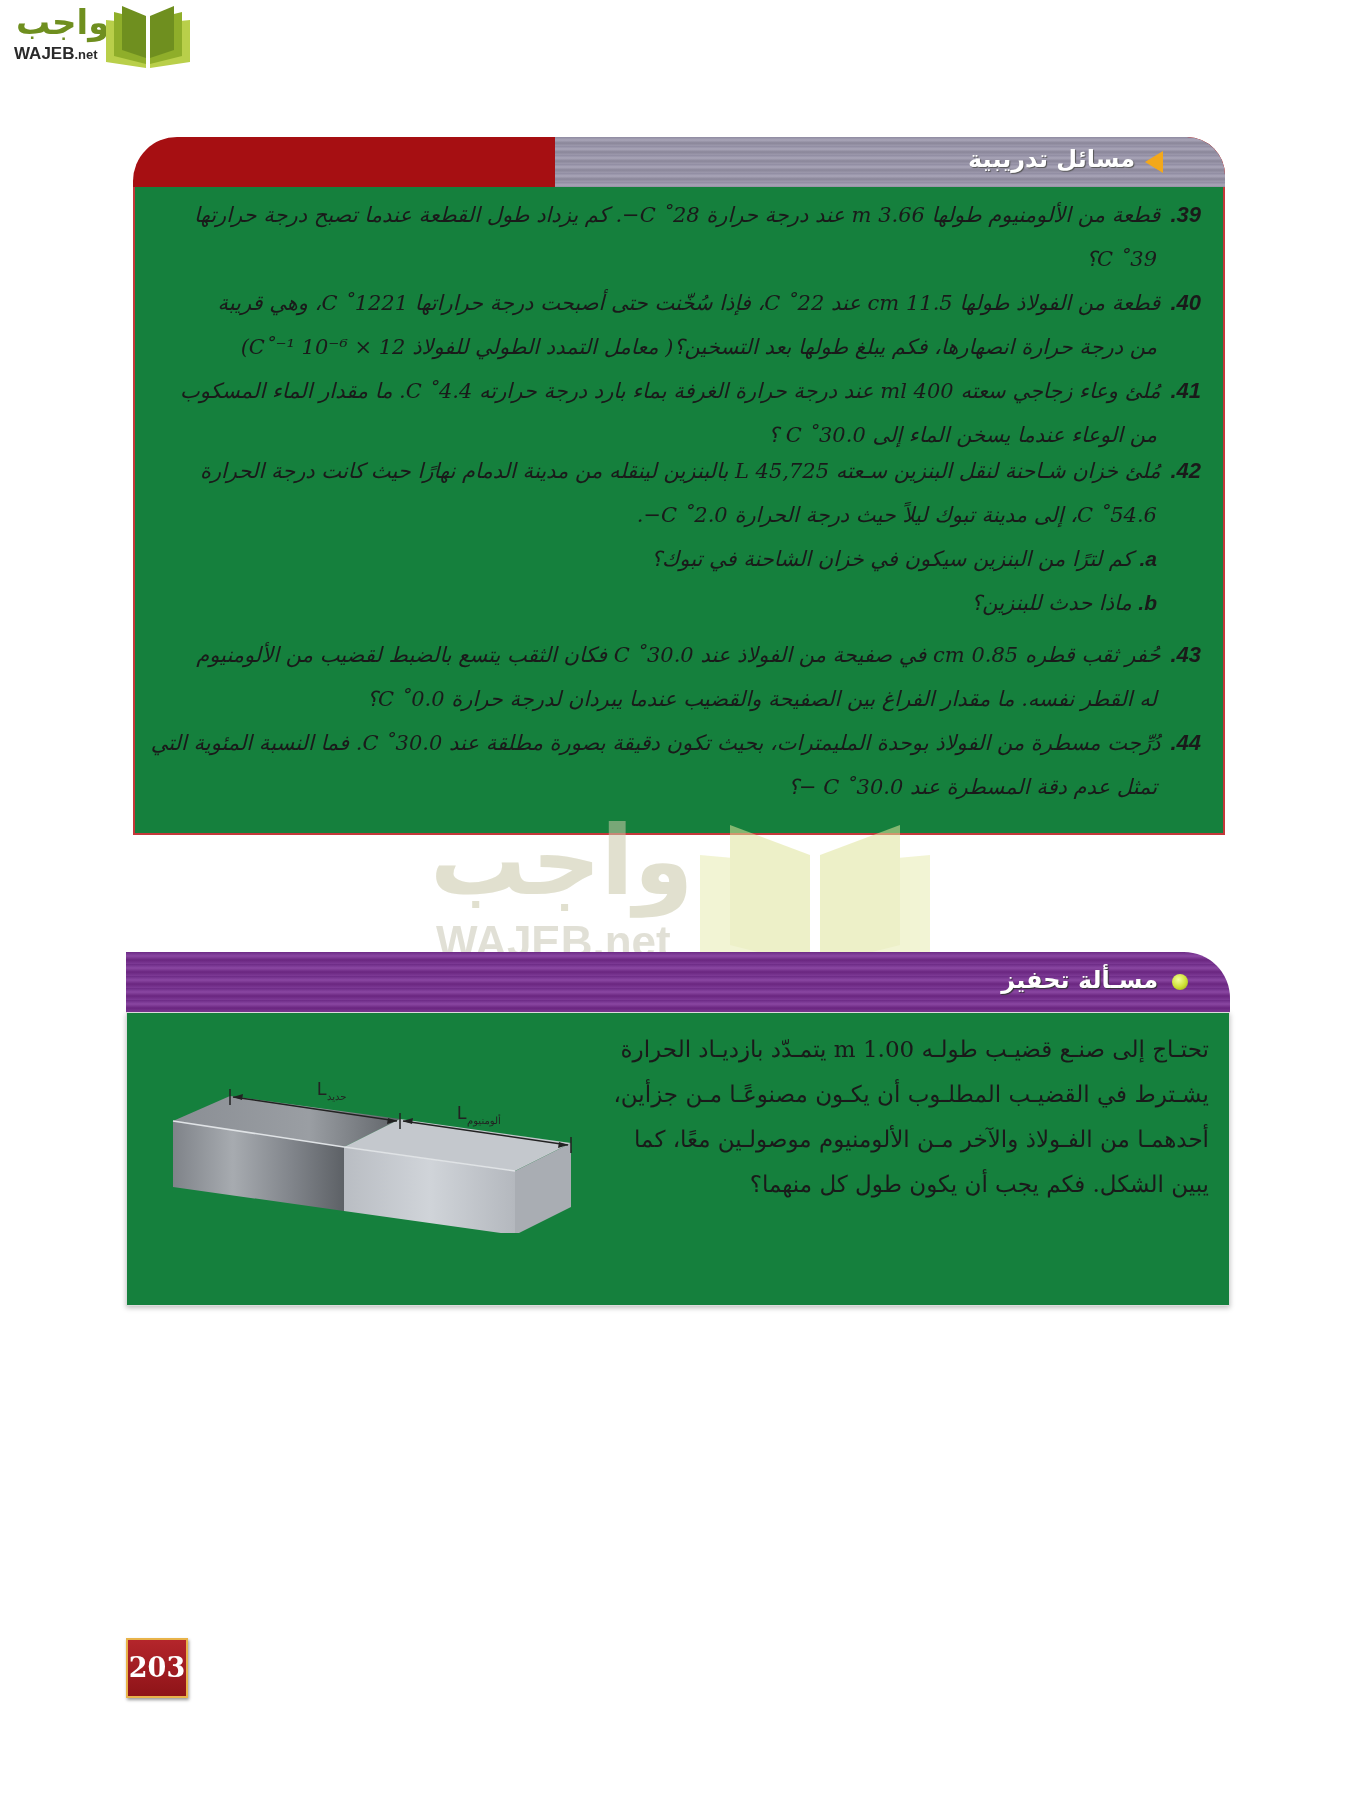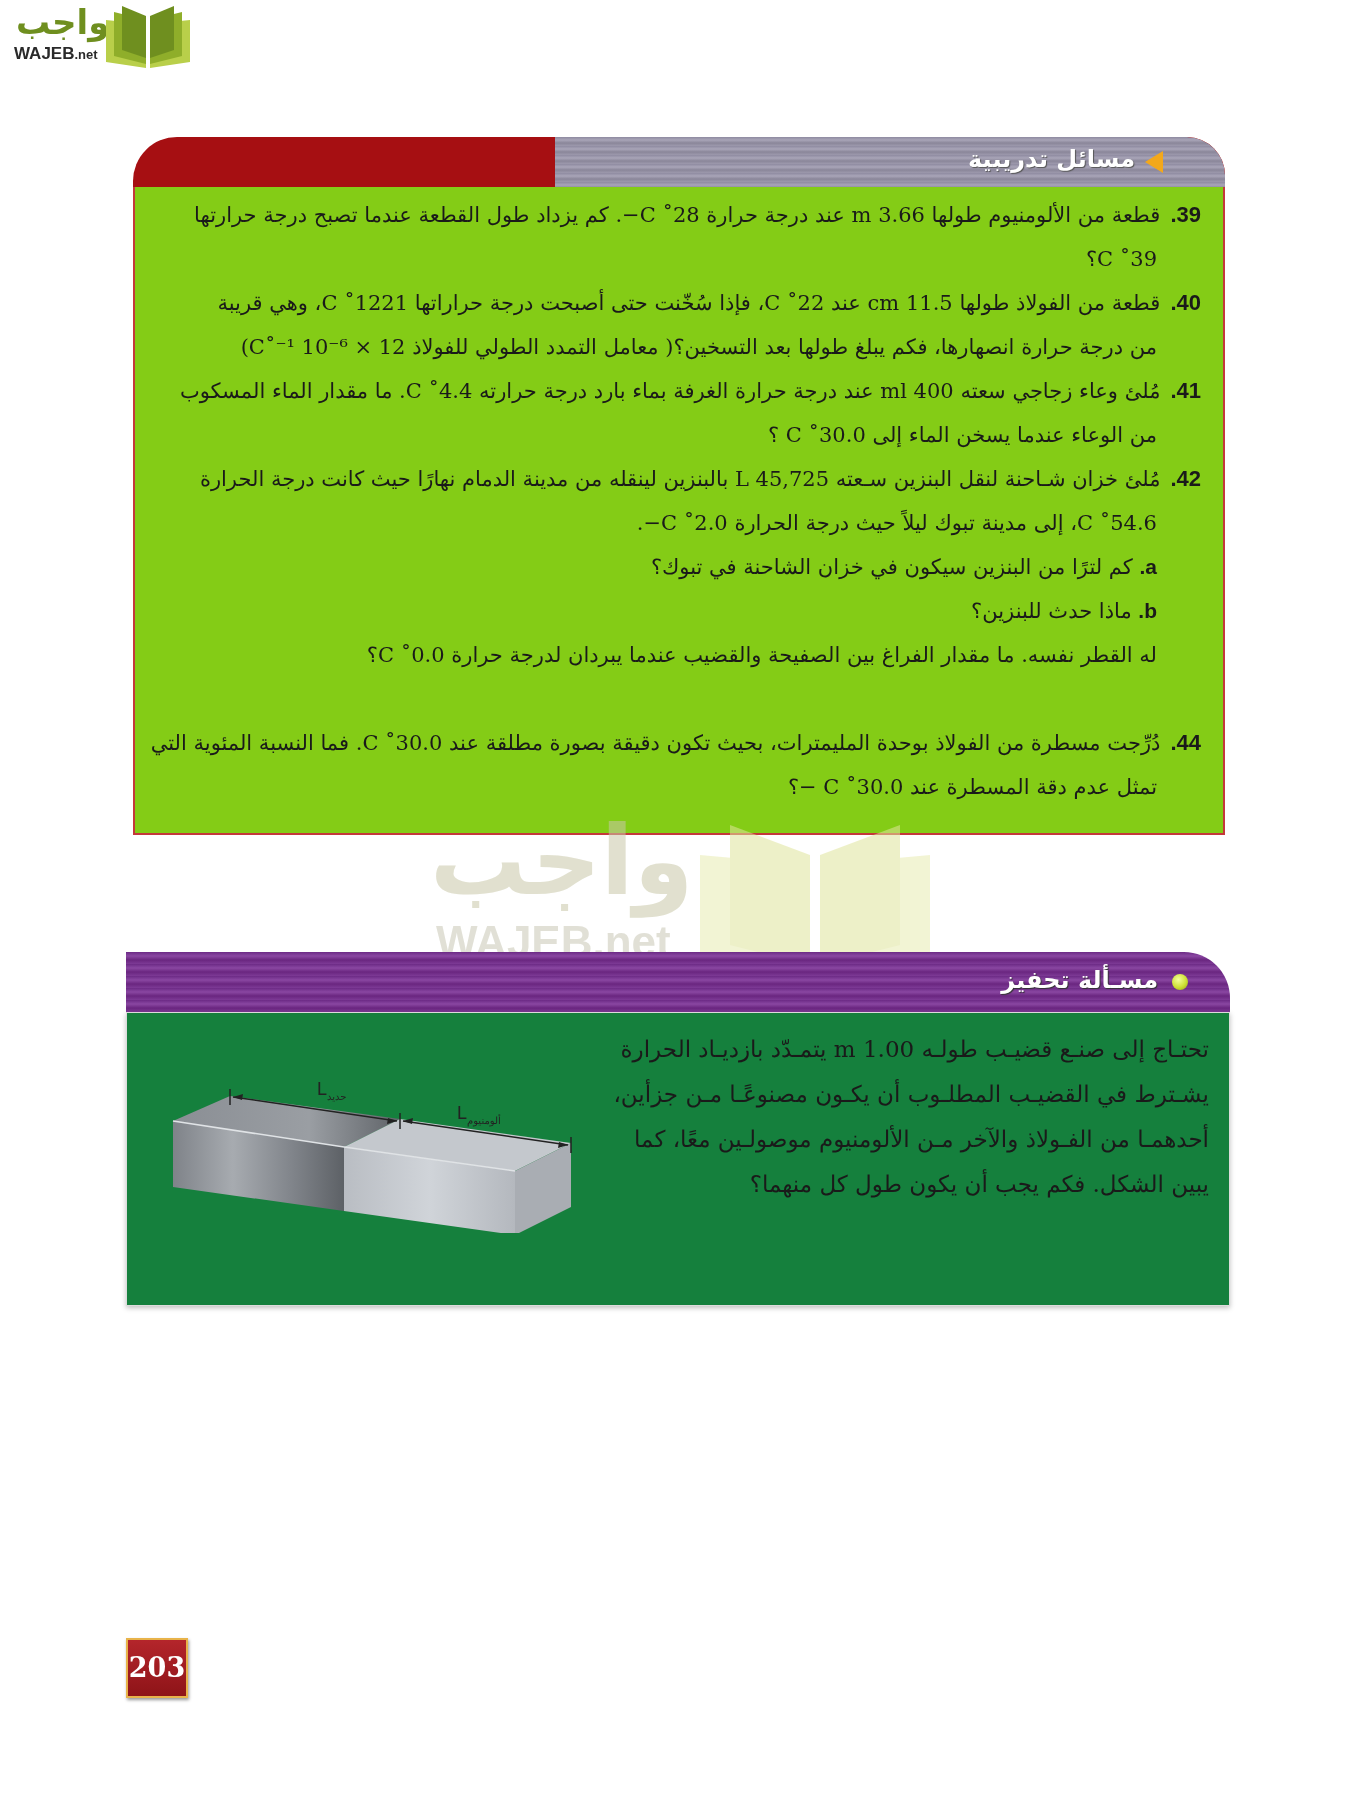--- a/index.html
+++ b/index.html
@@ -41,21 +41,21 @@
     position:absolute; right:90px; top:8px; font-family:"DejaVu Sans", sans-serif; font-weight:bold;
     font-size:24px; color:#ffffff; direction:rtl; text-shadow:1px 1px 1px #555;
   }
   .tri-icon {
     position:absolute; right:62px; top:14px; width:0; height:0;
     border-top:11px solid transparent; border-bottom:11px solid transparent;
     border-right:18px solid #f3a81b;
   }
   .practice-body {
     position:absolute; left:0; top:50px; width:1088px; height:646px;
-    background:#84cc16; border:2px solid #c4383a; border-top:none;
+    background:#15803d; border:2px solid #c4383a; border-top:none;font-style:italic;
   }
   .problem { position:absolute; right:22px; width:1040px; direction:rtl; font-size:21px; line-height:44px; }
   .problem .num { font-family:"Liberation Sans", sans-serif; font-weight:bold; font-size:22px; margin-left:10px; }
   .problem .line { display:block; white-space:nowrap; }
   .problem .indent { padding-right:44px; }
   .sub { display:block; padding-right:44px; white-space:nowrap; }
   .sub .letter { font-family:"Liberation Sans", sans-serif; font-weight:bold; }
 
   
   .challenge { position:absolute; left:126px; top:952px; width:1104px; height:354px;padding-left:45px; }
@@ -127,28 +127,29 @@
     <div class="problem" style="top:94px;">
       <span class="line"><span class="num">40.</span><span>قطعة من الفولاذ طولها 11.5 cm عند C ˚22، فإذا سُخّنت حتى أصبحت درجة حراراتها C ˚1221، وهي قريبة</span></span>
       <span class="line indent">من درجة حرارة انصهارها، فكم يبلغ طولها بعد التسخين؟( معامل التمدد الطولي للفولاذ C˚⁻¹ 10⁻⁶ × 12)</span>
     </div>
 
     <div class="problem" style="top:182px;">
       <span class="line"><span class="num">41.</span><span>مُلئ وعاء زجاجي سعته 400 ml عند درجة حرارة الغرفة بماء بارد درجة حرارته C ˚4.4. ما مقدار الماء المسكوب</span></span>
       <span class="line indent">من الوعاء عندما يسخن الماء إلى C ˚30.0 ؟</span>
     </div>
 
-    <div class="problem" style="top:270px;">
+    <div class="problem" style="top:262px;">
       <span class="line"><span class="num">42.</span><span>مُلئ خزان شـاحنة لنقل البنزين سـعته L 45,725 بالبنزين لينقله من مدينة الدمام نهارًا حيث كانت درجة الحرارة</span></span>
       <span class="line indent">C ˚54.6، إلى مدينة تبوك ليلاً حيث درجة الحرارة C ˚2.0−.</span>
       <span class="sub"><span class="letter">a.</span> <span>كم لترًا من البنزين سيكون في خزان الشاحنة في تبوك؟</span></span>
       <span class="sub"><span class="letter">b.</span> <span>ماذا حدث للبنزين؟</span></span>
     </div>
 
     <div class="problem" style="top:446px;">
+      <span class="line"><span class="num">43.</span><span>حُفر ثقب قطره 0.85 cm في صفيحة من الفولاذ عند C ˚30.0 فكان الثقب يتسع بالضبط لقضيب من الألومنيوم</span></span>
       <span class="line indent">له القطر نفسه. ما مقدار الفراغ بين الصفيحة والقضيب عندما يبردان لدرجة حرارة C ˚0.0؟</span>
     </div>
 
     <div class="problem" style="top:534px;">
       <span class="line"><span class="num">44.</span><span>دُرِّجت مسطرة من الفولاذ بوحدة المليمترات، بحيث تكون دقيقة بصورة مطلقة عند C ˚30.0. فما النسبة المئوية التي</span></span>
       <span class="line indent">تمثل عدم دقة المسطرة عند C ˚30.0 −؟</span>
     </div>
 
   </div>
 </section>

